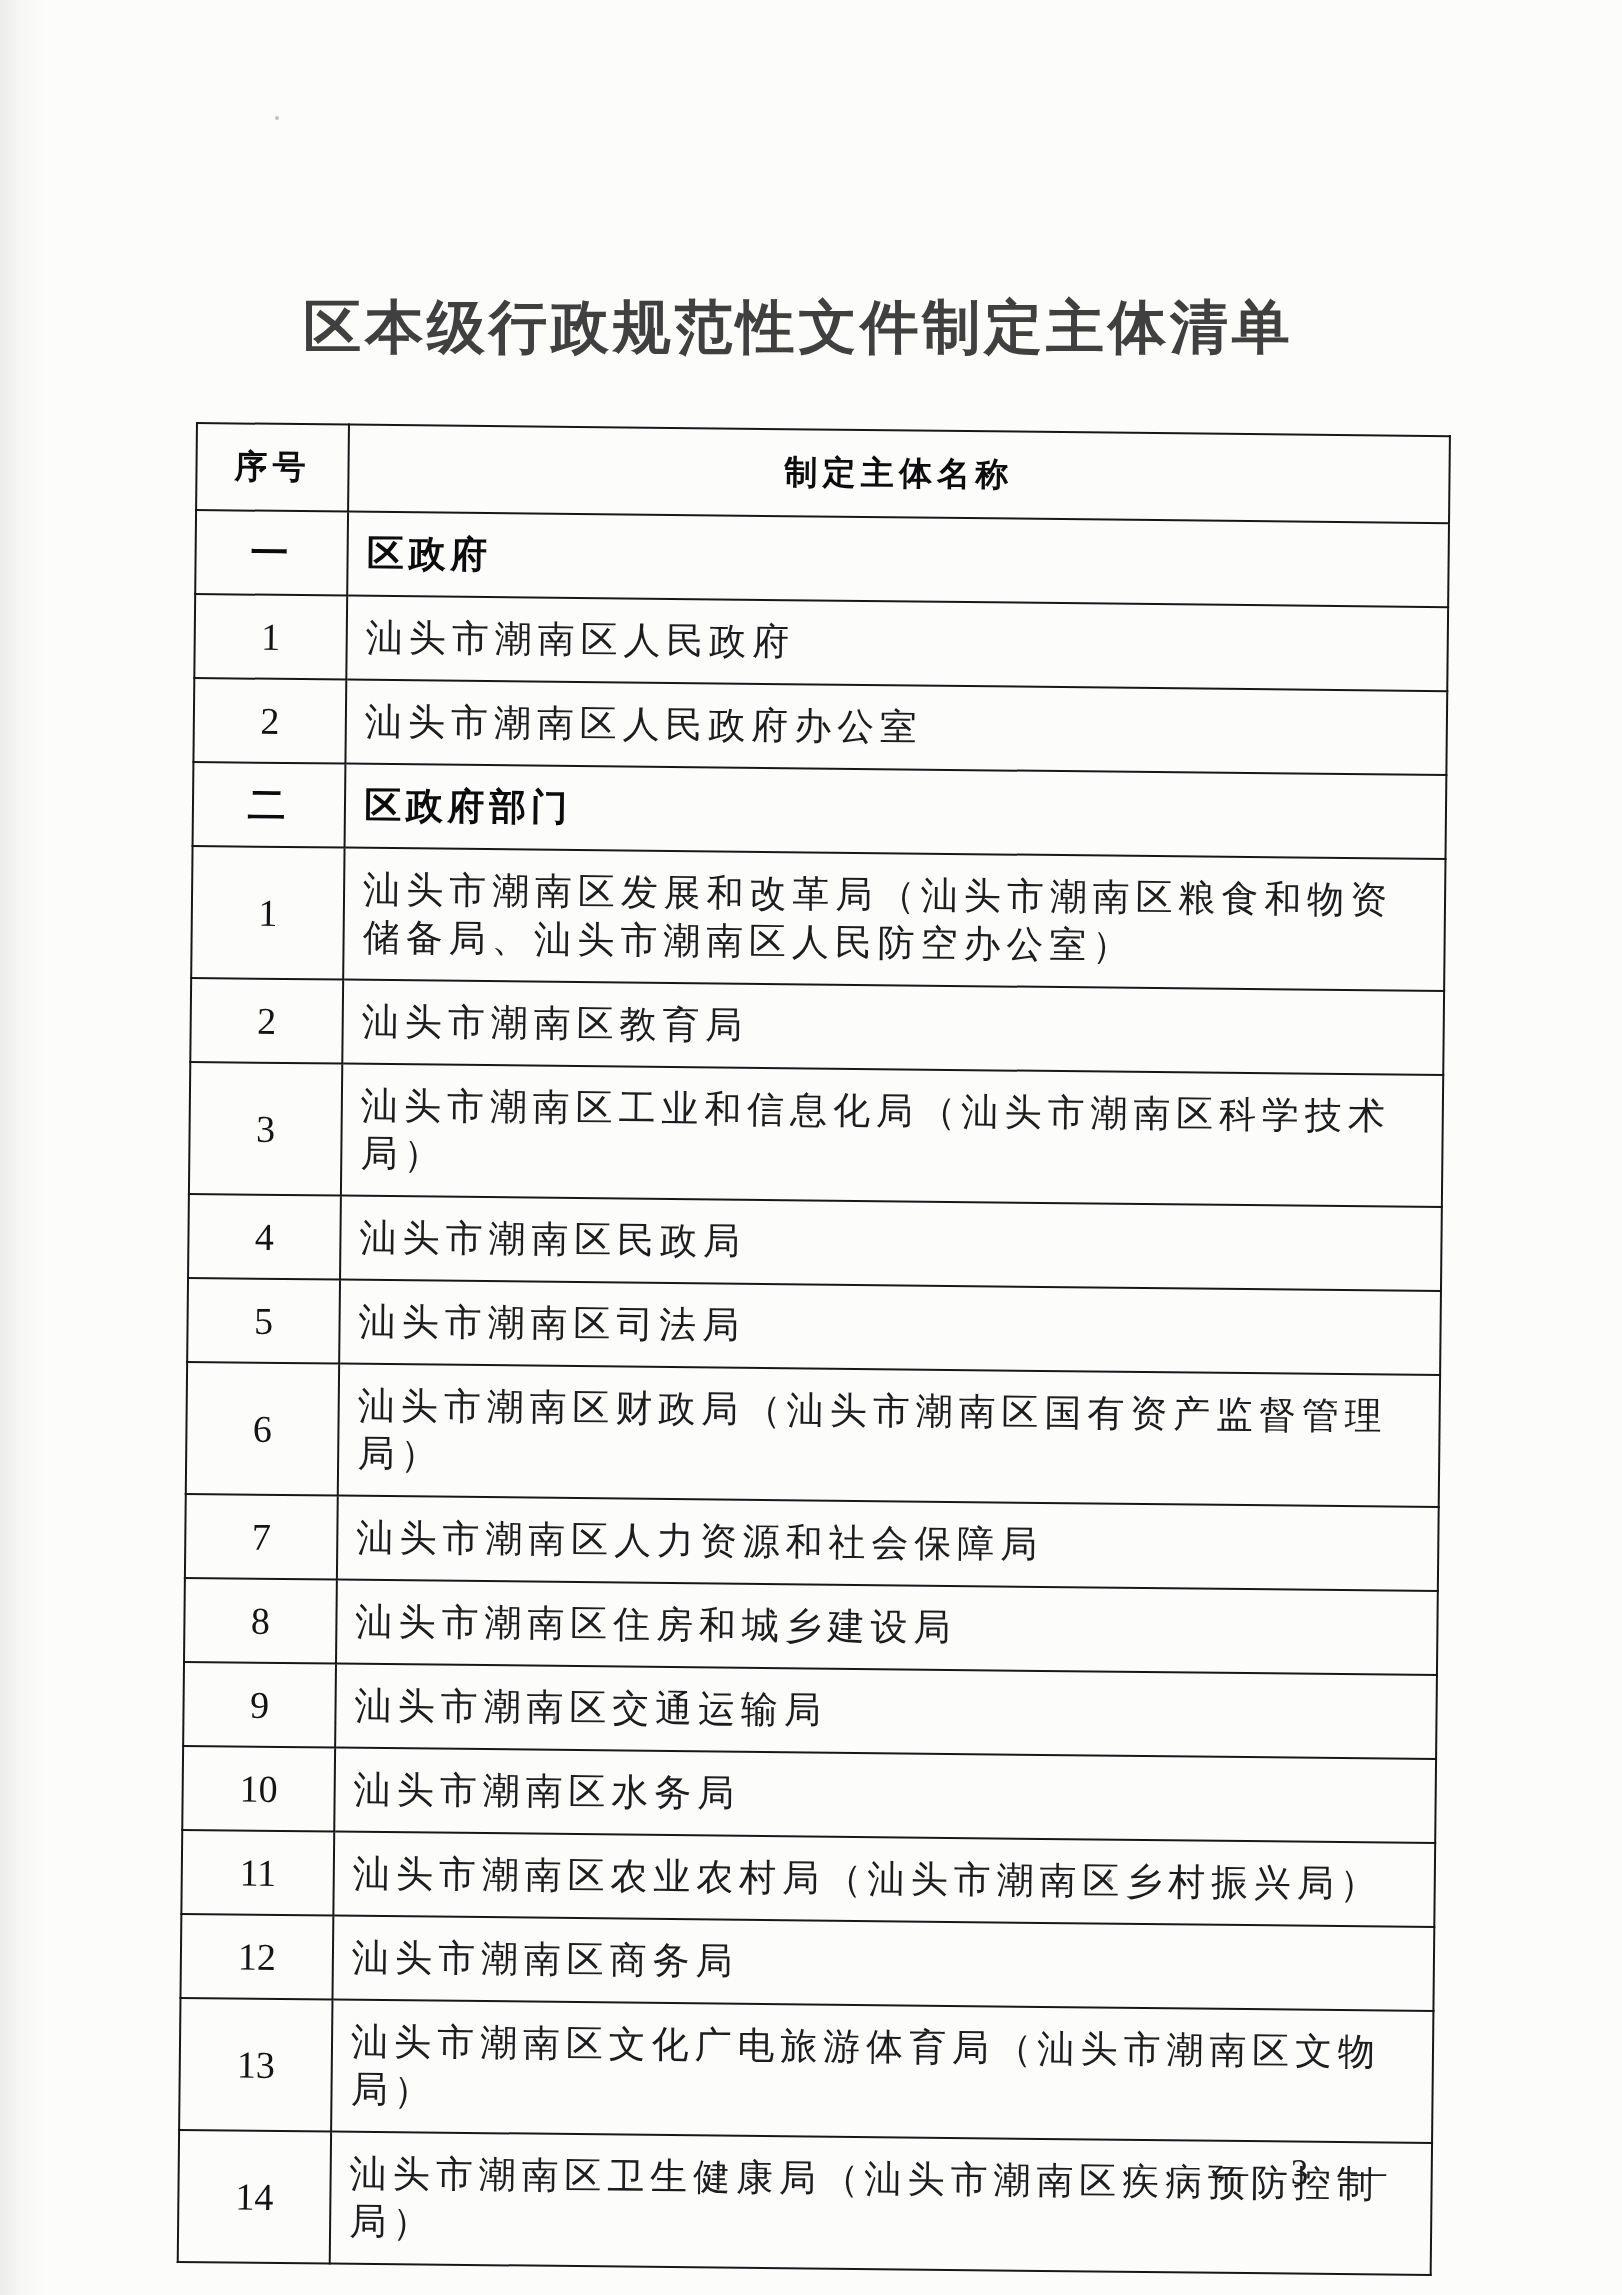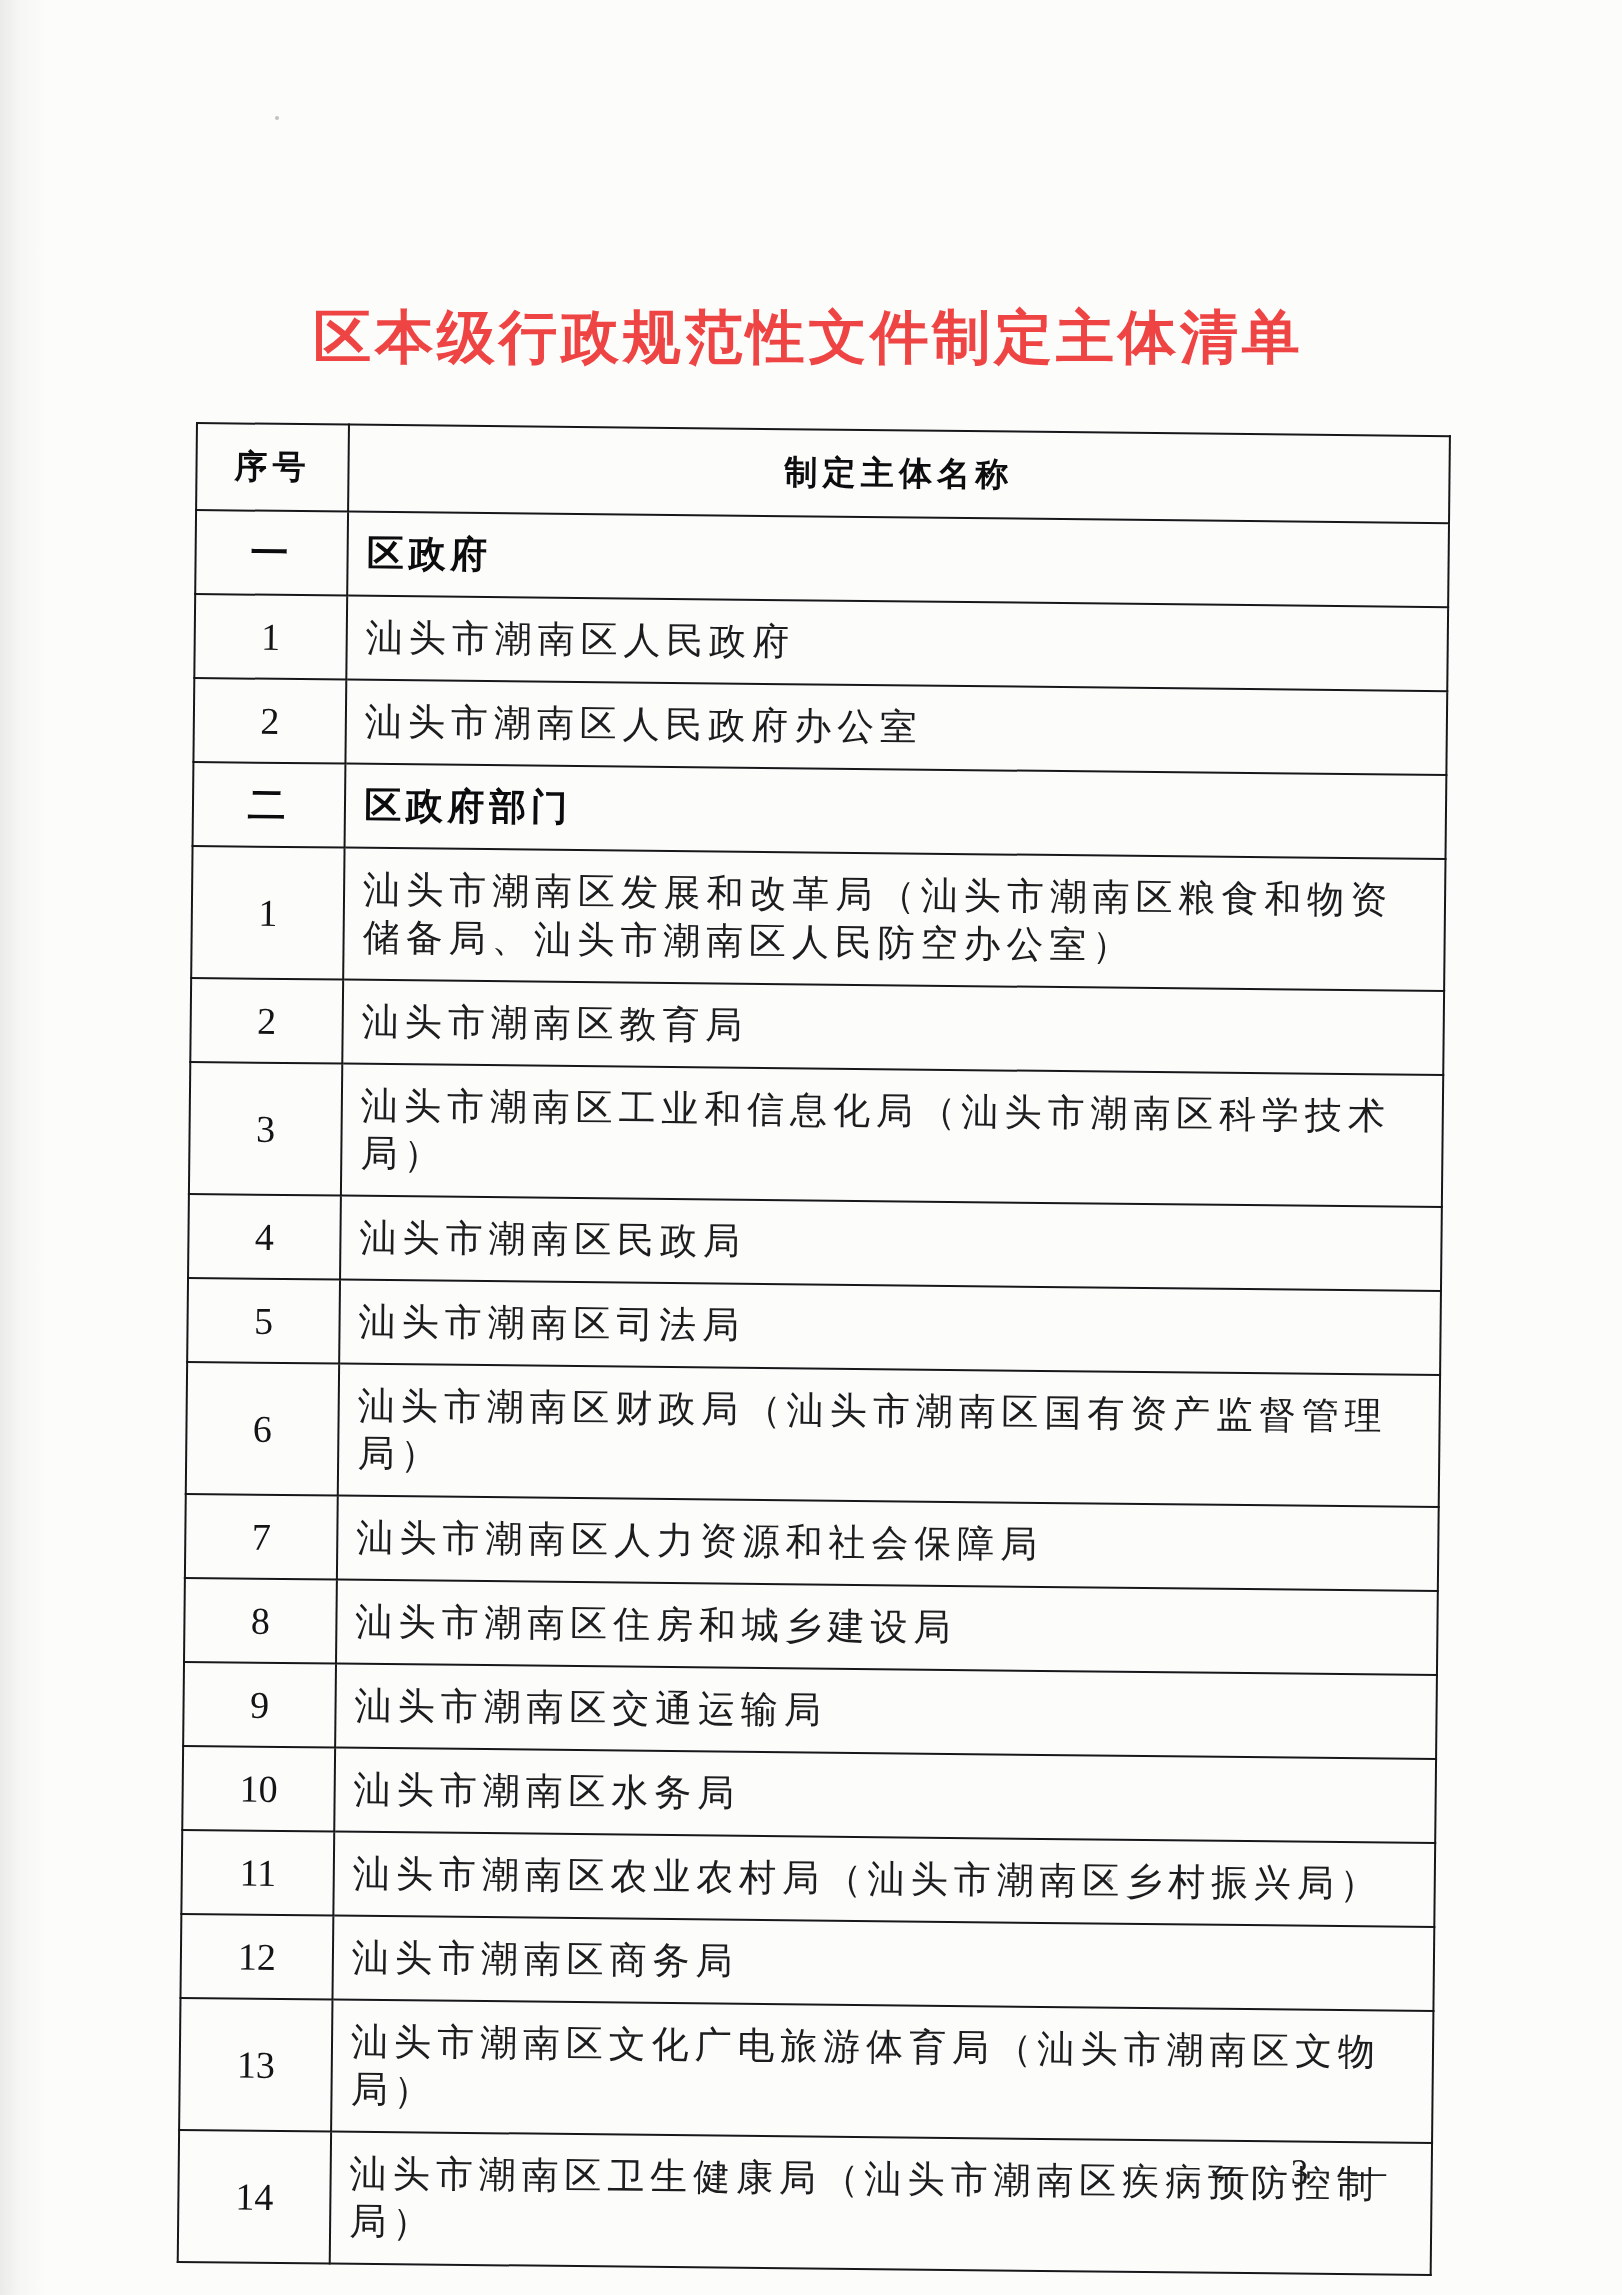--- a/index.html
+++ b/index.html
@@ -25,22 +25,22 @@
   }
   .title {
     position: absolute;
     top: 289px;
     left: 0;
     width: 1597px;
     text-align: center;
     font-size: 58px;
     font-weight: 700;
     letter-spacing: 3.9px;
-    color: #ef4444;
-    margin: 10px;
+    color: #404040;
+    margin: 0;
   }
   .table-wrap {
     position: absolute;
     left: 196px;
     top: 422px;
     width: 1253px;
     transform: rotate(0.6deg);
     transform-origin: 0 0;
   }
   table.list-table {

